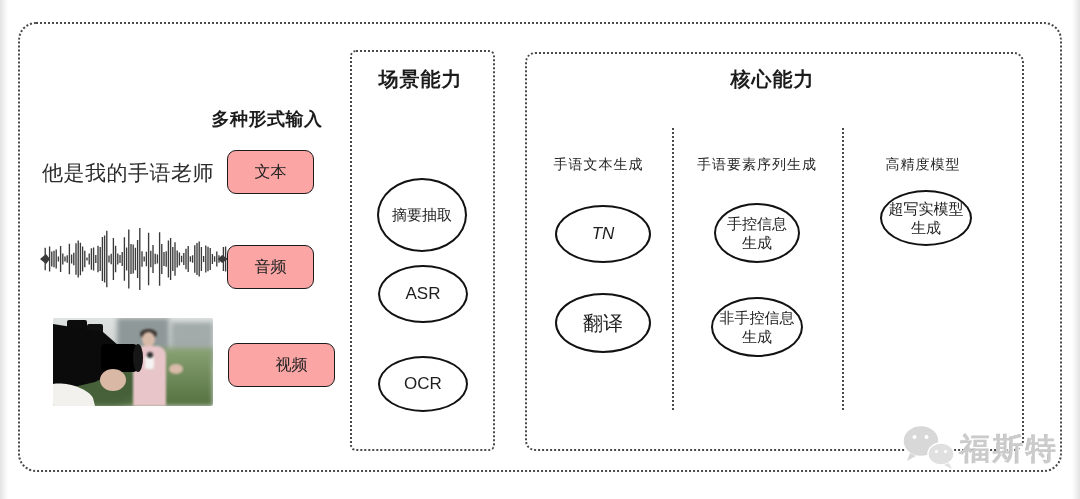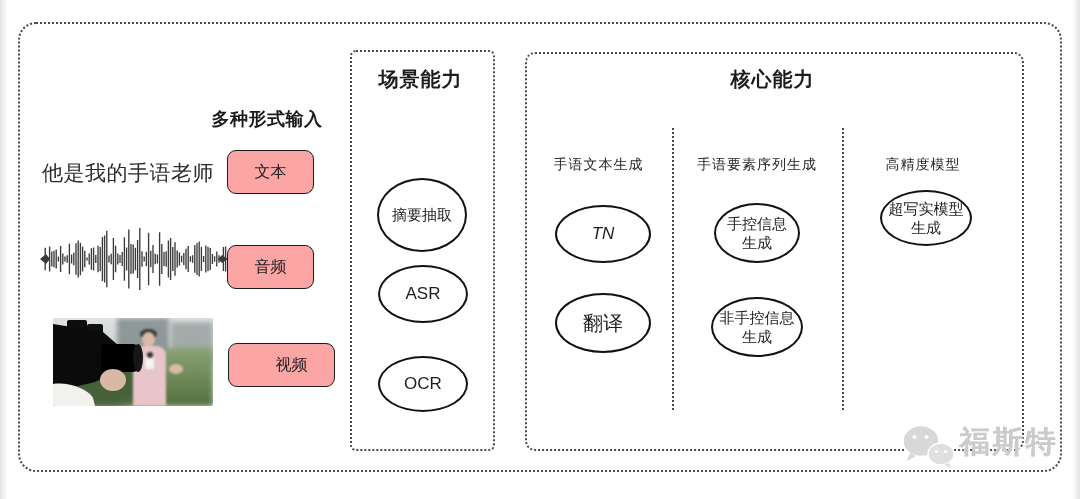--- a/index.html
+++ b/index.html
@@ -103,21 +103,21 @@
   .n-asr{left:378px;top:265px;width:90px;height:58px;font-size:17px;}
   .n-ocr{left:378px;top:356px;width:90px;height:56px;font-size:17px;}
   .n-tn{left:555px;top:205px;width:96px;height:58px;font-size:17px;font-style:italic;}
   .n-trans{left:555px;top:293px;width:96px;height:60px;font-size:20px;}
   .n-manual{left:714px;top:203px;width:86px;height:60px;}
   .n-nonmanual{left:711px;top:297px;width:92px;height:60px;}
   .n-hyper{left:880px;top:190px;width:92px;height:56px;}
   .n-precision{left:880px;top:293px;width:92px;height:57px;}
 
   
-  .watermark{position:absolute;left:900px;top:422px;display:flex;align-items:flex-start;}
+  .watermark{position:absolute;left:900px;top:422px;display:flex;align-items:flex-end;}
   .wm-icon{display:block;}
   .wm-text{
     font-size:30px;font-weight:bold;color:#cbcbcb;letter-spacing:3px;
     text-shadow:1px 1.5px 1px #ffffff,-0.5px -0.5px 0 #b9b9b9;
     margin-left:4px;
   }
 </style>
 </head>
 <body>
 

